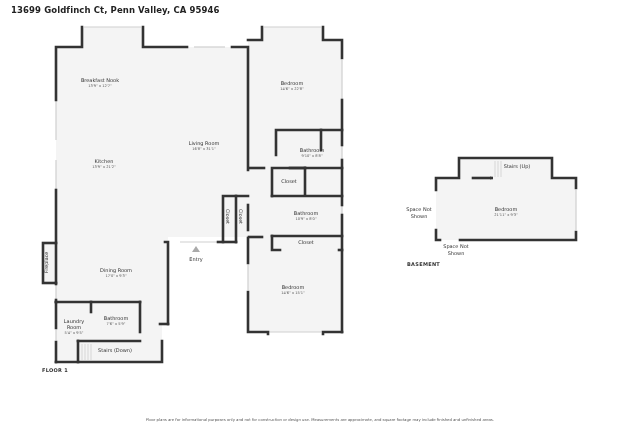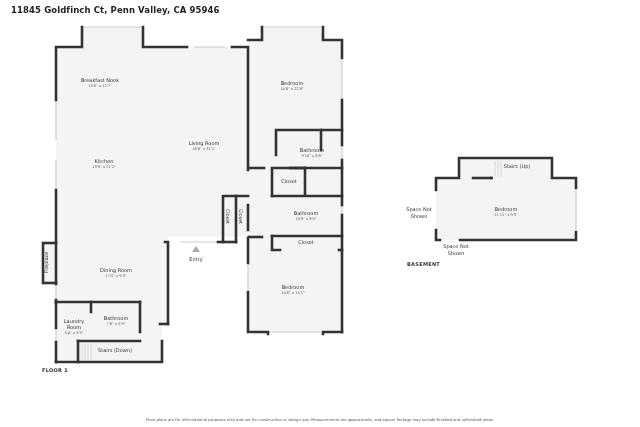--- a/index.html
+++ b/index.html
@@ -10,21 +10,21 @@
   .lbl .n { font-size: 5px; color: #333; display: block; }
   .lbl .d { font-size: 3.6px; color: #555; display: block; }
   .vlbl { position: absolute; font-size: 4.8px; color: #333; white-space: nowrap; transform-origin: center; }
   .floor { position: absolute; font-size: 5px; color: #333; font-weight: bold; letter-spacing: 0.3px; }
   .disclaimer { position: absolute; left: 0; width: 640px; top: 417px; text-align: center; font-size: 3.8px; color: #555; }
   .small { position: absolute; font-size: 5px; text-align: center; color: #333; line-height: 1.3; transform: translateX(-50%); white-space: nowrap; }
 </style>
 </head>
 <body>
 
-<div class="title">11845 Goldfinch Ct, Penn Valley, CA 95946</div>
+<div class="title">13699 Goldfinch Ct, Penn Valley, CA 95946</div>
 
 <svg class="plan" width="640" height="427" viewBox="0 0 640 427">
 
   <g fill="#f4f4f4" stroke="none">
     <polygon points="56,47 82,47 82,27 143,27 143,47 248,47 248,237 168,237 168,324 56,324"></polygon>
     <rect x="248" y="40" width="94" height="292"></rect>
     <polygon points="248,40 262,40 262,27 323,27 323,40 342,40 342,332 248,332"></polygon>
     <rect x="56" y="302" width="106" height="60"></rect>
     <rect x="43" y="243" width="13" height="40"></rect>
 

